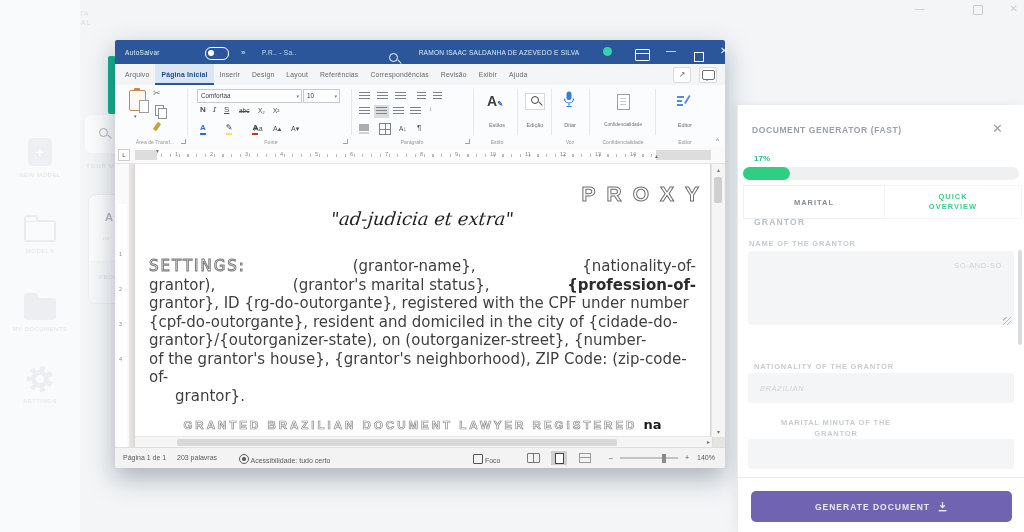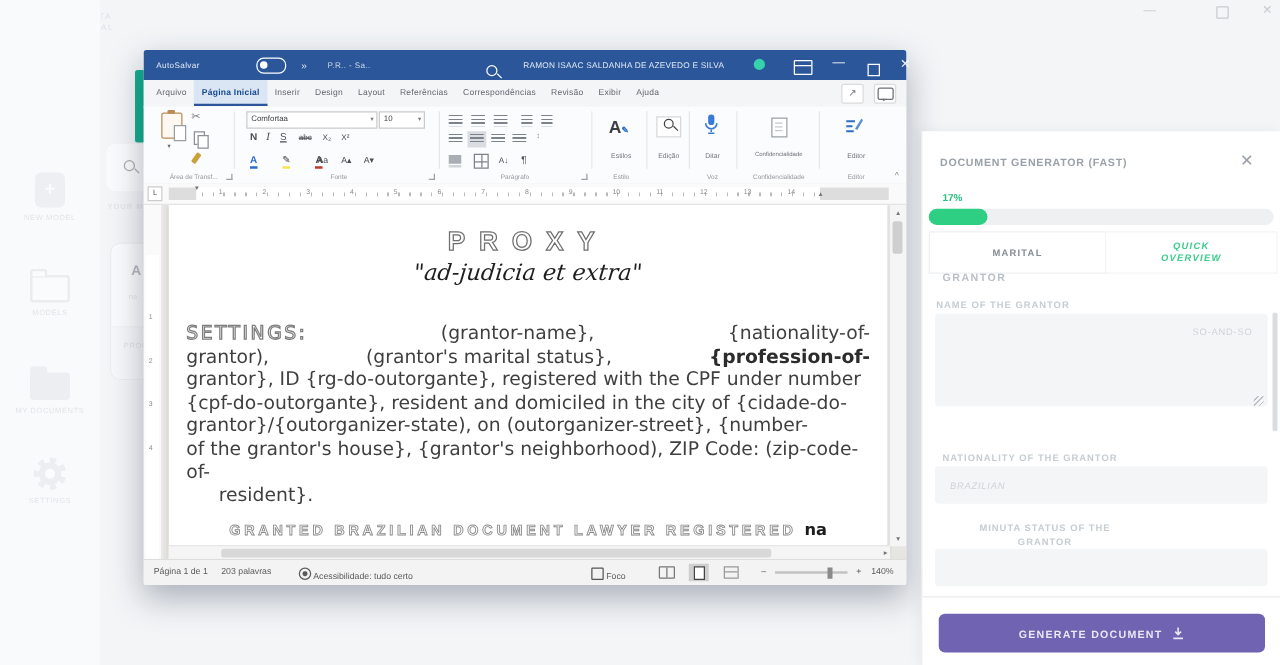--- a/index.html
+++ b/index.html
@@ -112,21 +112,21 @@
           repeating-linear-gradient(to right,#b9b9b9 0 1px,transparent 1px 8.75px) 0 3.5px/100% 3px no-repeat,#fff;}
   .hruler .dark-l{position:absolute;left:0;top:0;bottom:0;width:22px;background:#dddddd;}
   .hruler .dark-r{position:absolute;right:0;top:0;bottom:0;width:55px;background:#dddddd;}
   .hnum span{position:absolute;top:1.2px;font-size:5.5px;color:#8a8a8a;}
 
   .w-canvas{position:absolute;left:0;top:124px;right:0;bottom:20px;background:#e7e5e2;overflow:hidden;}
   .w-ruler-v{position:absolute;left:0;top:0;width:14px;bottom:0;background:#fafafa;border-right:1px solid #e4e4e4;}
   .w-ruler-v .band{position:absolute;left:2px;top:40px;width:10px;height:290px;background:#fff;}
   .vnum span{position:absolute;left:4px;font-size:5.5px;color:#8a8a8a;}
   .page{position:absolute;left:20px;top:0;width:575px;bottom:0;background:#fff;box-shadow:0 0 5px rgba(0,0,0,.14);}
-  .doc-title{margin-top:18px;text-align:center;font-size:21px;letter-spacing:11px;font-weight:bold;
+  .doc-title{margin-top:18px;text-align:right;font-size:21px;letter-spacing:11px;font-weight:bold;
              color:transparent;-webkit-text-stroke:1px #6f6f6f;}
   .doc-sub{text-align:center;font-family:"DejaVu Serif",serif;font-style:italic;font-size:18px;color:#1f1f1f;margin-top:2px;}
   .doc-sub span{display:inline-block;transform:skewX(-6deg);}
   .doc-body{margin:28px 14px 0;font-family:"DejaVu Sans",sans-serif;font-size:15px;line-height:18.5px;color:#3f3f3f;}
   .jline{display:flex;justify-content:space-between;}
   .outline{color:transparent;-webkit-text-stroke:1px #7d7d7d;letter-spacing:2px;}
   .bold{font-weight:bold;color:#2c2c2c;}
   .l7{padding-left:26px;}
   .doc-foot{position:absolute;left:0;right:0;bottom:16px;text-align:center;white-space:nowrap;
             font-size:11.5px;letter-spacing:3px;color:transparent;-webkit-text-stroke:.7px #8a8a8a;font-weight:bold;}
@@ -150,21 +150,21 @@
   .panel{position:absolute;left:737px;top:105px;width:287px;height:427px;background:#fff;
          border-left:1px solid #e8eaec;box-shadow:-3px 0 10px rgba(0,0,0,.05);}
   .p-title{position:absolute;left:14px;top:20px;font-size:8.5px;letter-spacing:.6px;color:#9aa1a8;font-weight:bold;}
   .p-close{position:absolute;right:22px;top:16px;font-size:13px;color:#9aa1a8;cursor:default;}
   .p-proglabel{position:absolute;left:16px;top:49px;font-size:8px;font-weight:bold;color:#27c27d;}
   .p-progtrack{position:absolute;left:5px;top:62px;width:276px;height:13px;background:#eef0f1;border-radius:7px;}
   .p-progfill{position:absolute;left:0;top:0;height:13px;background:#2fcf83;border-radius:7px;width:17%;}
   .p-tab{position:absolute;top:80px;height:32px;background:#fff;display:flex;align-items:center;justify-content:center;
          text-align:center;font-size:7.5px;letter-spacing:1px;font-weight:bold;}
   .p-tab.filling{left:5px;width:140px;border:1px solid #edeff1;color:#868d94;}
-  .p-tab.overview{left:146px;width:136px;border:1px solid #f3f5f6;color:#3bcd8c;line-height:10px;font-style:italic;}
+  .p-tab.overview{left:146px;width:136px;border:1px solid #f3f5f6;color:#3bcd8c;line-height:10px;}
   .p-section{position:absolute;left:16px;top:112px;font-size:8.5px;letter-spacing:1.2px;color:#b9c0c7;font-weight:bold;}
   .p-label{position:absolute;font-size:7.5px;letter-spacing:.8px;color:#c6cdd2;font-weight:bold;}
   .p-input,.p-textarea{position:absolute;left:10px;width:266px;background:#f4f5f7;border:none;border-radius:3px;
           font-family:"Liberation Sans",sans-serif;font-size:7.5px;letter-spacing:.6px;color:#6b7076;box-sizing:border-box;outline:none;}
   .p-textarea{top:146px;height:74px;padding:10px 12px;resize:none;text-align:right;}
   .p-input{height:30px;padding:0 12px;font-style:italic;}
   .p-input::placeholder,.p-textarea::placeholder{color:#ced3d8;}
   .p-scroll{position:absolute;right:3px;top:145px;width:4px;height:95px;background:#dadde0;border-radius:2px;}
   .p-footer{position:absolute;left:0;right:0;top:372px;bottom:0;border-top:1px solid #ececee;background:#fff;}
   .p-genbtn{position:absolute;left:13px;top:13px;width:261px;height:31px;background:#6f63b2;border:none;border-radius:5px;
@@ -383,21 +383,21 @@
           </div>
           <div class="jline">
             <span>grantor),</span>
             <span>(grantor's marital status},</span>
             <span class="bold">{profession-of-</span>
           </div>
           <div>grantor}, ID {rg-do-outorgante}, registered with the CPF under number</div>
           <div>{cpf-do-outorgante}, resident and domiciled in the city of {cidade-do-</div>
           <div>grantor}/{outorganizer-state), on (outorganizer-street}, {number-</div>
           <div>of the grantor's house}, {grantor's neighborhood), ZIP Code: (zip-code-of-</div>
-          <div class="l7">resident}.</div>
+          <div class="l7">grantor}.</div>
         </div>
         <div class="doc-foot">
           <span>GRANTED BRAZILIAN DOCUMENT LAWYER REGISTERED</span>
           <span class="na">na</span>
         </div>
       </div>
 
       <div class="vscroll">
         <span class="varrow" style="top:2px;">▴</span>
         <span class="vthumb"></span>
@@ -450,21 +450,21 @@
 
     <span class="p-section">GRANTOR</span>
 
     <span class="p-label" style="left:11px;top:134px;text-align:center;">NAME OF THE GRANTOR</span>
     <textarea class="p-textarea" placeholder="SO-AND-SO" style=""></textarea>
     <span class="resizeh" style="right:14px;top:212px;bottom:auto;"></span>
 
     <span class="p-label" style="left:16px;top:257px;">NATIONALITY OF THE GRANTOR</span>
     <input class="p-input" style="top: 268px;" placeholder="BRAZILIAN">
 
-    <span class="p-label" style="left:28px;top:312px;width:140px;text-align:center;line-height:11px;">MINUTA STATUS OF THE GRANTOR</span>
+    <span class="p-label" style="left:28px;top:312px;width:140px;text-align:center;line-height:11px;">MARITAL MINUTA OF THE GRANTOR</span>
     <input class="p-input" style="top: 334px;" placeholder="">
 
     <span class="p-scroll"></span>
 
     <div class="p-footer">
       <button class="p-genbtn">
         <span>GENERATE DOCUMENT</span>
         <svg width="11" height="11" viewBox="0 0 12 12">
             <path d="M6 1v6M3.5 4.7 6 7.2l2.5-2.5" stroke="rgba(255,255,255,.85)" fill="none" stroke-width="1.4"></path>
             <path d="M1.8 10.6h8.4" stroke="rgba(255,255,255,.85)" stroke-width="1.6"></path>

